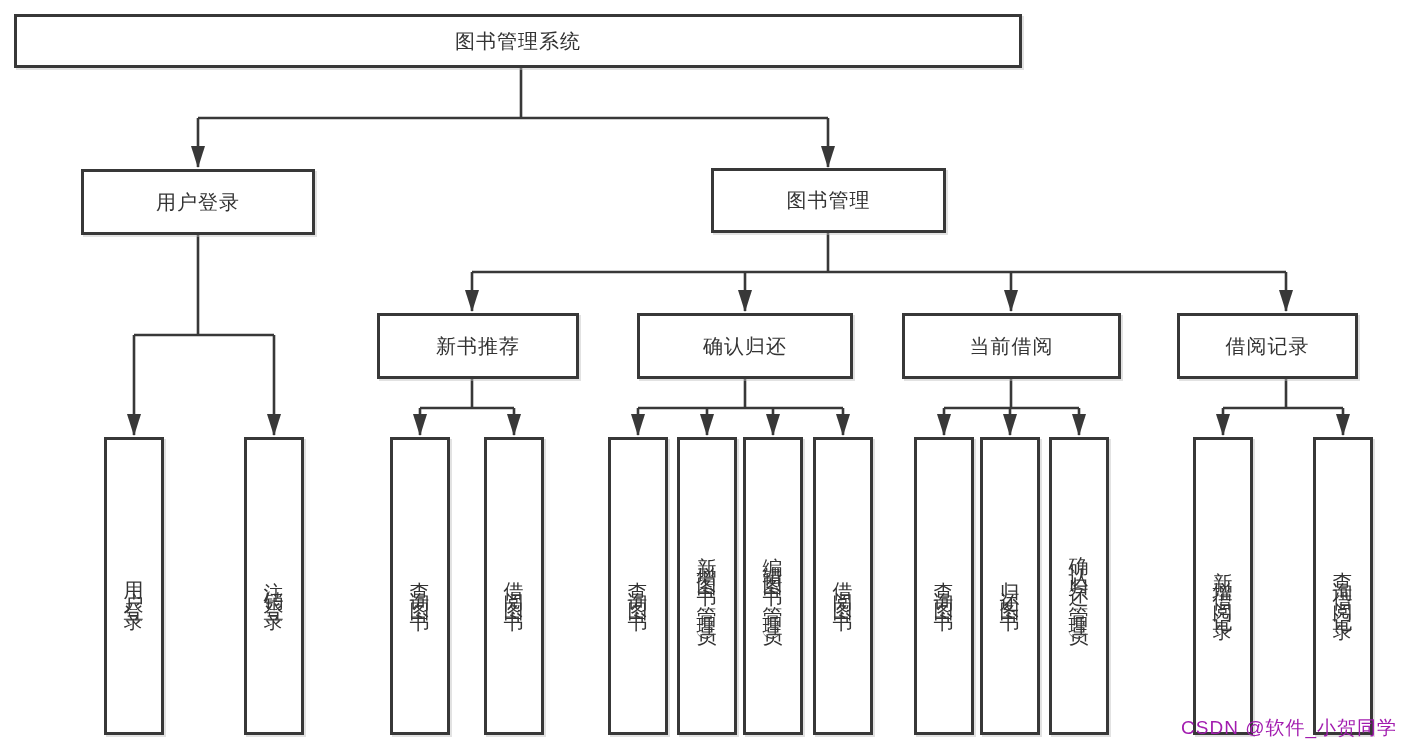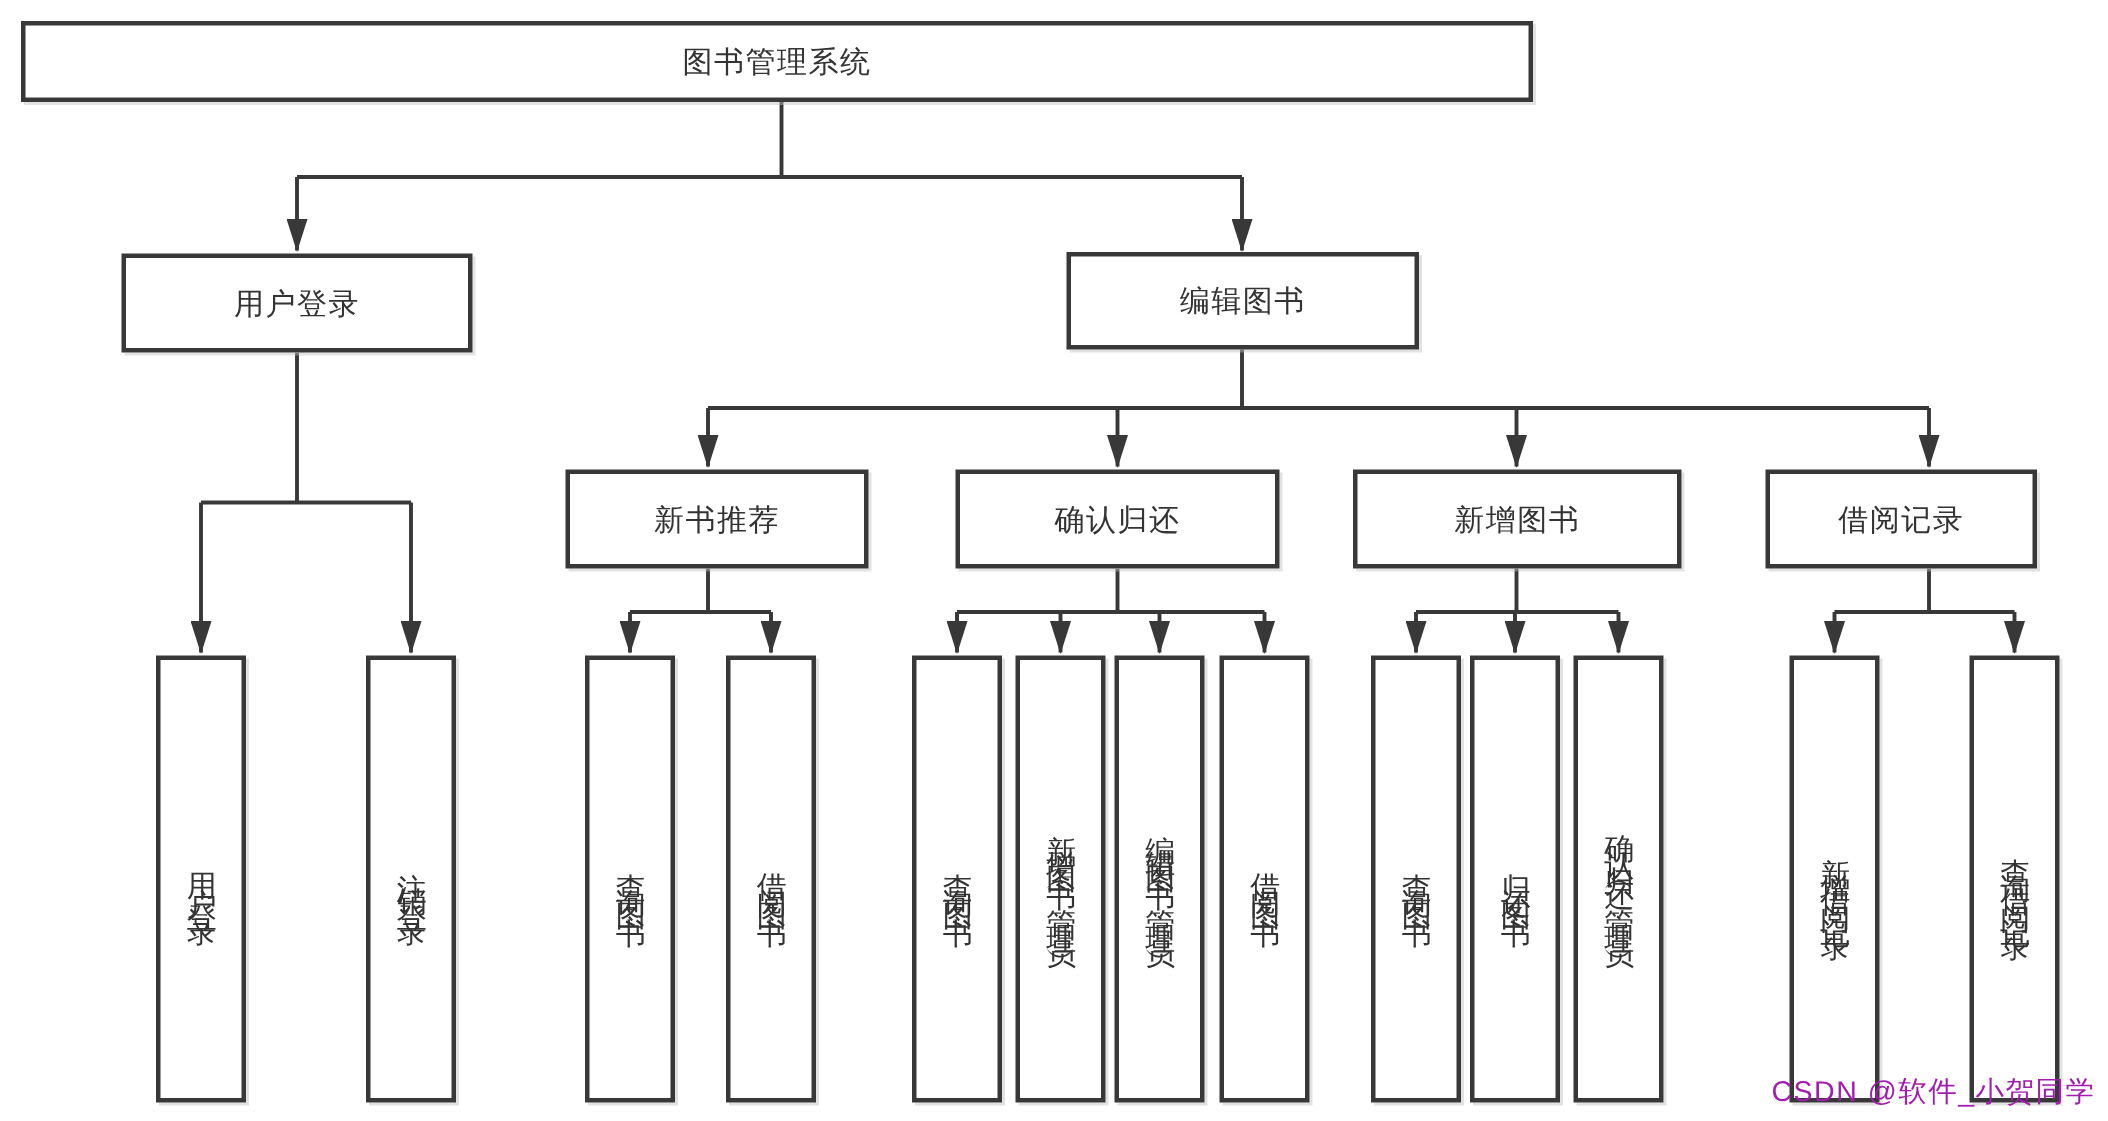--- a/index.html
+++ b/index.html
@@ -111,31 +111,31 @@
   </svg>
 
   <div class="node h" style="left:14px;top:14px;width:1008px;height:54px">
     <span>图书管理系统</span>
   </div>
 
   <div class="node h" style="left:81px;top:169px;width:234px;height:66px">
     <span>用户登录</span>
   </div>
   <div class="node h" style="left:711px;top:168px;width:235px;height:65px">
-    <span>编辑图书</span>
+    <span>图书管理</span>
   </div>
 
   <div class="node h" style="left:377px;top:313px;width:202px;height:66px">
     <span>新书推荐</span>
   </div>
   <div class="node h" style="left:637px;top:313px;width:216px;height:66px">
     <span>确认归还</span>
   </div>
   <div class="node h" style="left:902px;top:313px;width:219px;height:66px">
-    <span>新增图书</span>
+    <span>当前借阅</span>
   </div>
   <div class="node h" style="left:1177px;top:313px;width:181px;height:66px">
     <span>借阅记录</span>
   </div>
 
   <div class="node v" style="left:104px;top:437px;width:60px;height:298px">
     <span>用户登录</span>
   </div>
   <div class="node v" style="left:244px;top:437px;width:60px;height:298px">
     <span>注销登录</span>

